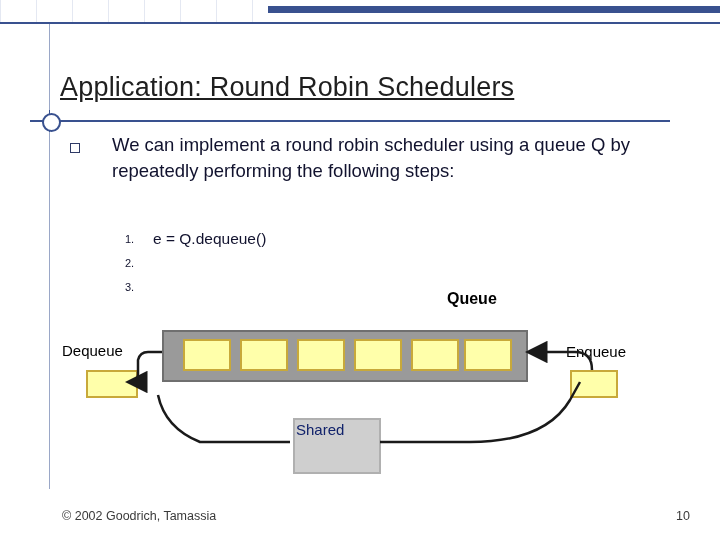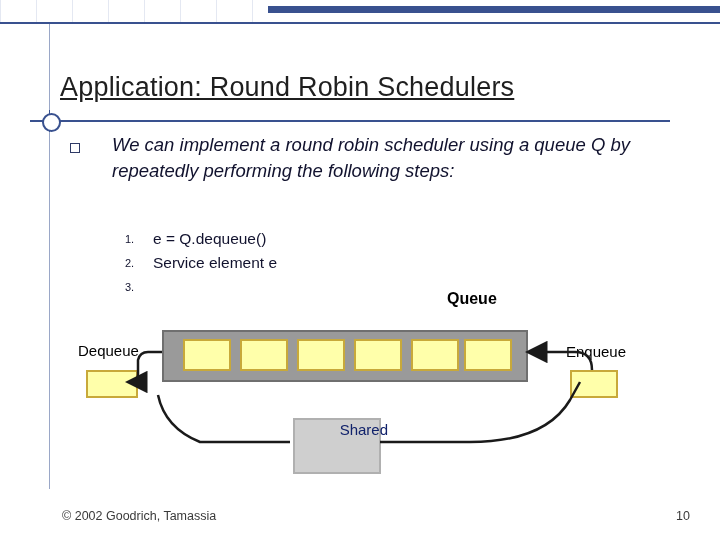--- a/index.html
+++ b/index.html
@@ -23,43 +23,43 @@
     border:2px solid #39518f;background:#ffffff;}
 
   
   .title{position:absolute;left:60px;top:72px;width:640px;
     font-size:27px;color:#1f1f1f;letter-spacing:.2px;text-decoration:underline;}
 
   
   .bullet-sq{position:absolute;left:70px;top:143px;width:8px;height:8px;
     border:1px solid #2f3a66;background:#ffffff;}
   .bullet-text{position:absolute;left:112px;top:132px;width:560px;
-    font-size:18.5px;line-height:26px;color:#11122e;font-style:italic;}
+    font-size:18.5px;line-height:26px;color:#11122e;}
 
   
   .olist{position:absolute;left:125px;top:228px;width:330px;}
   .ol-row{display:flex;align-items:flex-start;height:24px;}
   .ol-num{width:28px;font-size:11px;color:#11122e;padding-top:5px;}
   .ol-txt{font-size:15.5px;color:#11122e;line-height:22px;}
 
   
   .queue-label{position:absolute;left:447px;top:290px;font-size:16px;font-weight:bold;color:#000;}
-  .dequeue-label{position:absolute;left:62px;top:342px;font-size:15px;color:#000;margin-left:16px;}
+  .dequeue-label{position:absolute;left:62px;top:342px;font-size:15px;color:#000;}
   .enqueue-label{position:absolute;left:566px;top:343px;font-size:15px;color:#000;}
 
   .queue-box{position:absolute;left:162px;top:330px;width:362px;height:48px;
     background:#9a9a9a;border:2px solid #6f6f6f;}
   .cell{position:absolute;top:339px;width:44px;height:28px;background:#ffffaa;border:2px solid #c8a93a;}
 
   .deq-box{position:absolute;left:86px;top:370px;width:48px;height:24px;background:#ffffaa;border:2px solid #c8a93a;}
   .enq-box{position:absolute;left:570px;top:370px;width:44px;height:24px;background:#ffffaa;border:2px solid #c8a93a;}
 
   .shared-box{position:absolute;left:293px;top:418px;width:84px;height:52px;
     background:#cfcfcf;border:2px solid #b0b0b0;}
-  .shared-text{position:absolute;left:312px;top:419px;width:76px;text-align:right;
+  .shared-text{position:absolute;left:296px;top:419px;width:76px;text-align:left;
     font-size:15px;color:#11226b;line-height:21px;}
 
   svg.arrows{position:absolute;left:0;top:0;width:720px;height:540px;pointer-events:none;}
 
   
   .foot-copy{position:absolute;left:62px;top:509px;font-size:12.5px;color:#3a3a3a;}
   .foot-mid{position:absolute;left:338px;top:511px;font-size:11px;color:#3a3a3a;margin-top:32px;}
   .foot-page{position:absolute;left:676px;top:509px;font-size:12.5px;color:#3a3a3a;text-align:center;}
 </style>
 </head>
@@ -81,21 +81,20 @@
 <div class="bullet-sq"></div>
 <div class="bullet-text">We can implement a round robin scheduler using a queue Q by repeatedly performing the following steps:</div>
 
 <div class="olist">
   <div class="ol-row">
     <div class="ol-num">1.</div>
     <div class="ol-txt">e = Q.dequeue()</div>
   </div>
   <div class="ol-row">
     <div class="ol-num">2.</div>
-    <div class="ol-txt">Service element e</div>
   </div>
   <div class="ol-row">
     <div class="ol-num">3.</div>
   </div>
 </div>
 
 <div class="queue-label">Queue</div>
 <div class="dequeue-label">Dequeue</div>
 <div class="enqueue-label">Enqueue</div>
 

